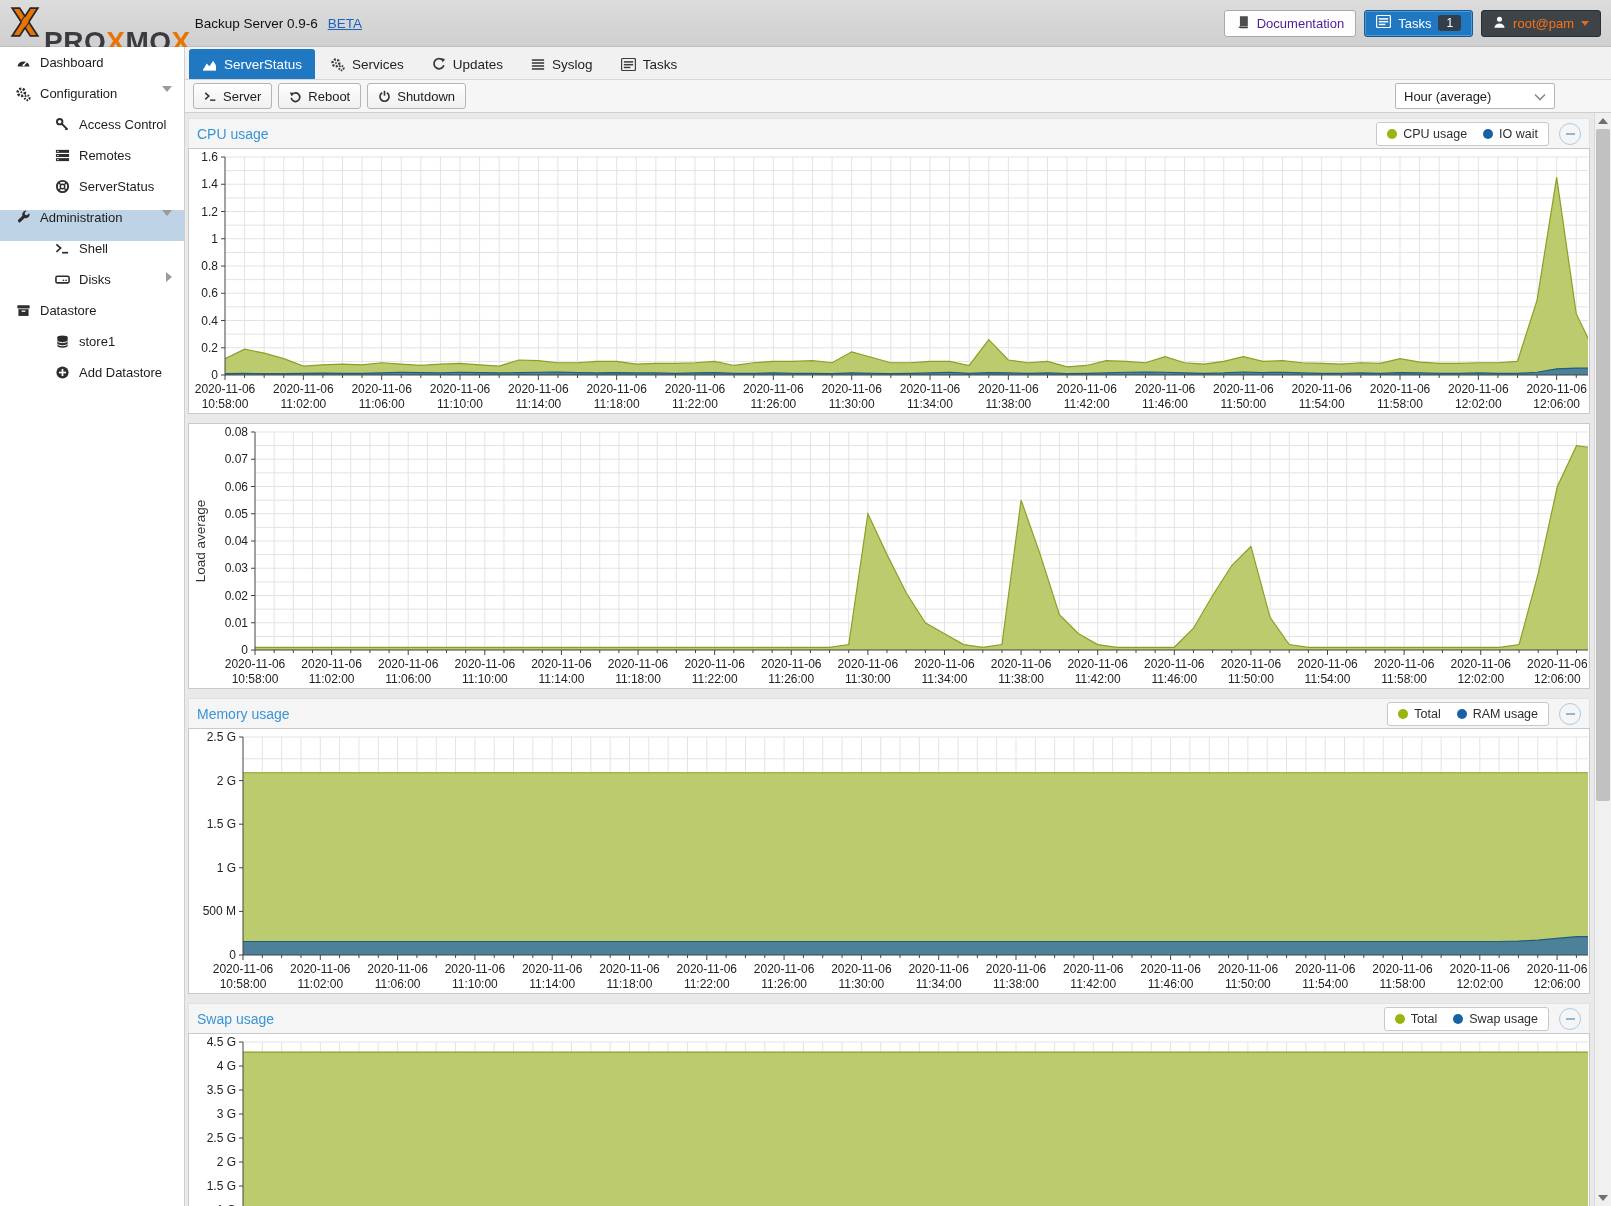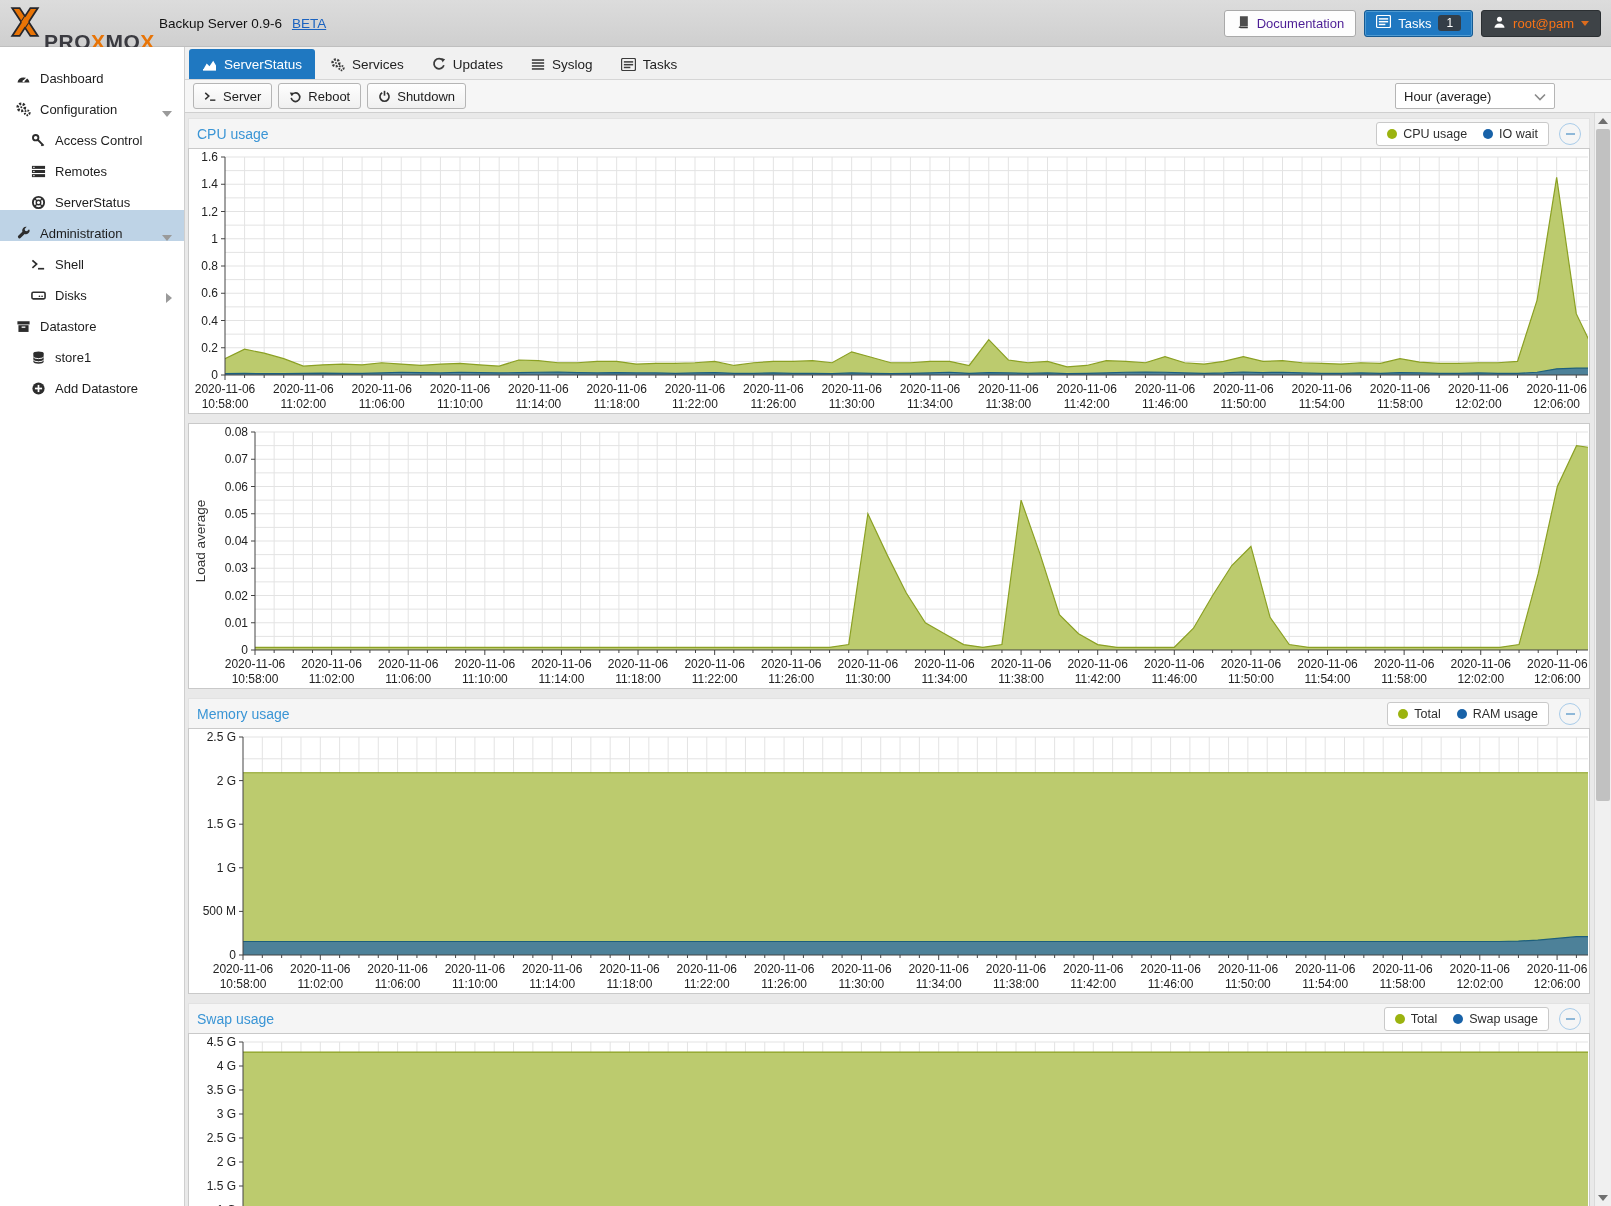--- a/index.html
+++ b/index.html
@@ -3,40 +3,40 @@
 <meta charset="utf-8">
 <style>
   * { margin:0; padding:0; box-sizing:border-box; }
   html,body { width:1611px; height:1206px; overflow:hidden; }
   body { font-family:"Liberation Sans","DejaVu Sans",sans-serif; font-size:13px; color:#222; background:#eee; }
   .screen { width:1611px; height:1206px; position:relative; overflow:hidden; background:#eee; }
 
   
   .topbar { height:47px; background:linear-gradient(#dcdcdc,#cfcfcf); display:flex; align-items:center; padding:0 10px; border-bottom:1px solid #bfbfbf; }
   .brand { display:flex; align-items:center; gap:4px; }
-  .logotype { font-size:21px; font-weight:bold; letter-spacing:.5px; color:#3a3a40;margin-top:38px; }
+  .logotype { font-size:28px; font-weight:bold; letter-spacing:.5px; color:#3a3a40;margin-top:38px; }
   .logotype .or { color:#e87406; }
   .prod { font-size:13.5px; color:#111; }
   .beta { margin-left:6px; color:#1b63c0; text-decoration:underline; font-size:13.5px; cursor:pointer; }
   .top-right { margin-left:auto; display:flex; align-items:center; gap:8px; }
   .tbtn { height:27px; display:flex; align-items:center; gap:7px; padding:0 11px; border-radius:3px; font-size:13px; cursor:pointer; }
   .tbtn.light { background:#fdfdfd; border:1px solid #a9a9a9; color:#4c1d95; }
   .tbtn.blue { background:#1f78c1; border:1px solid #155a92; box-shadow:inset 0 0 0 1px #4e9ad2; color:#fff; }
   .tbtn.dark { background:#3e4347; border:1px solid #2b2f32; color:#f97316; }
   .badge { background:#343e48; color:#fff; border-radius:3px; padding:1px 8px; font-size:12px; }
   .caret-d { width:0; height:0; border-left:4px solid transparent; border-right:4px solid transparent; border-top:5px solid currentColor; opacity:.85; }
 
   
   .app { display:flex; height:1159px; }
   .sidebar { width:185px; background:#fff; border-right:1px solid #cfcfcf; padding-top:8px; flex:none; }
   .content { flex:1; display:flex; flex-direction:column; background:#f1f1f1; overflow:hidden; }
 
   
-  .sitem { height:31px; display:flex; align-items:flex-end; padding-left:14px; cursor:pointer; color:#1c1c1c; }
-  .sitem.child { padding-left:29px; }
+  .sitem { height:31px; display:flex; align-items:flex-start; padding-left:14px; cursor:pointer; color:#1c1c1c; }
+  .sitem.child { padding-left:29px;margin-left:24px; }
   .sitem.sel { background:#bed3e6; }
   .sicon { width:18px; margin-right:8px; display:flex; align-items:center; justify-content:center; color:#2d2d2d; flex:none; }
   .sitem .tree-caret { margin-left:auto; margin-right:12px; color:#8f8f8f; }
   .tc-down { width:0;height:0;border-left:5px solid transparent;border-right:5px solid transparent;border-top:6px solid #9a9a9a; }
   .tc-right { width:0;height:0;border-top:5px solid transparent;border-bottom:5px solid transparent;border-left:6px solid #9a9a9a; }
 
   
   .content-head { padding:12px 0 6px 8px; height:40px; }
   .page-title { color:#2a7ab6; font-size:15px; }
   .tabbar { height:32px; display:flex; align-items:flex-end; gap:2px; padding-left:4px; }

